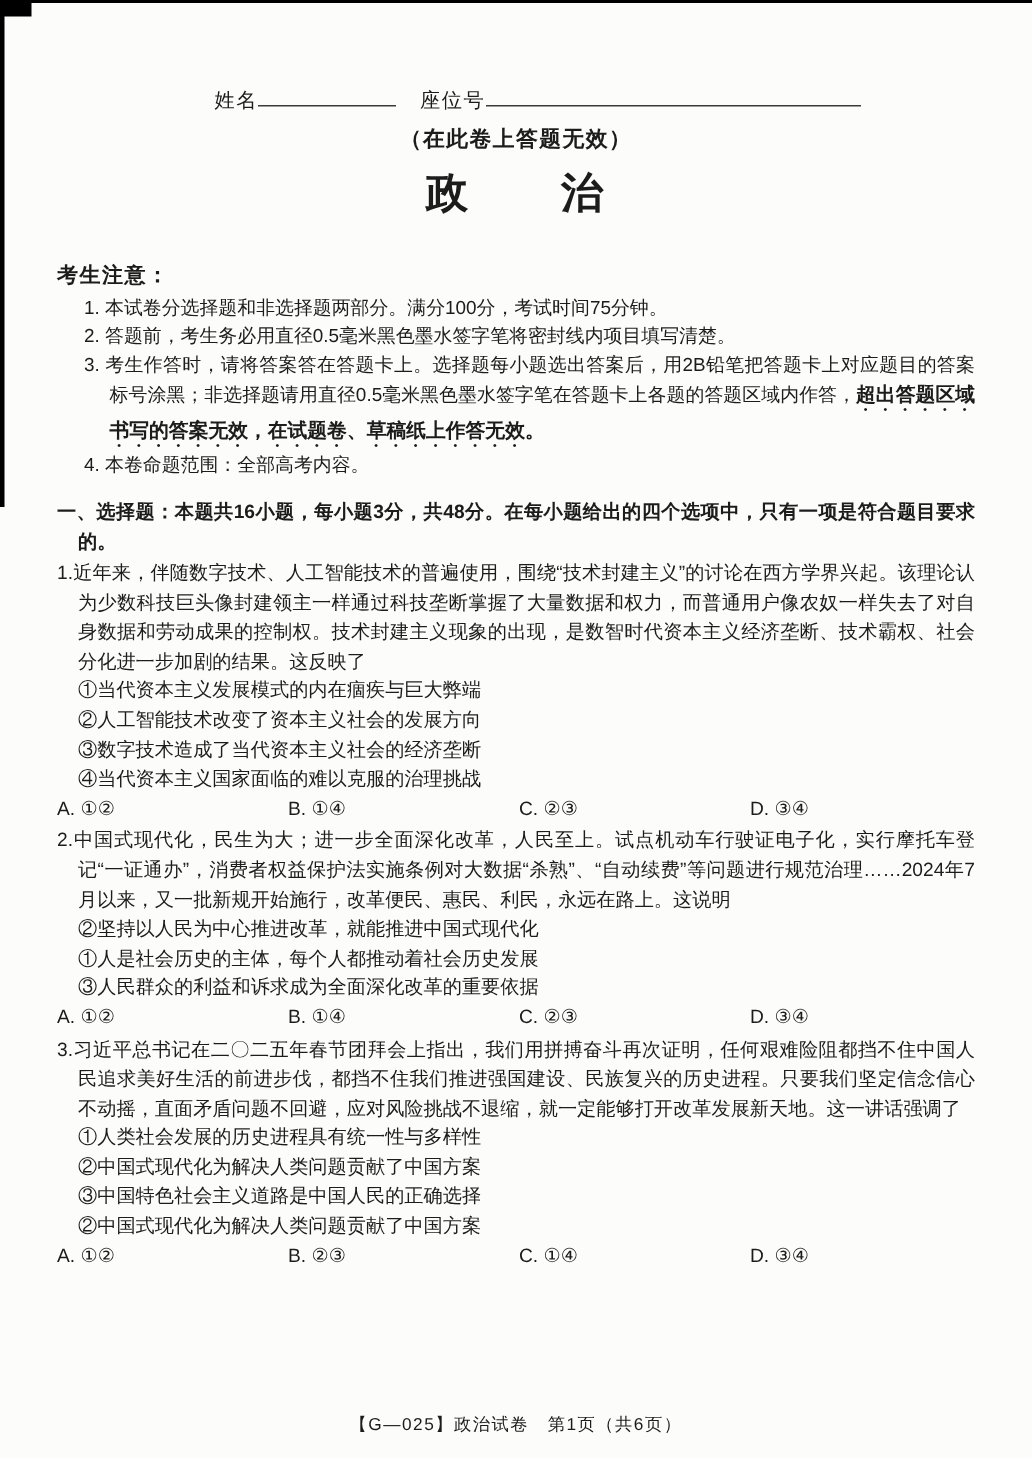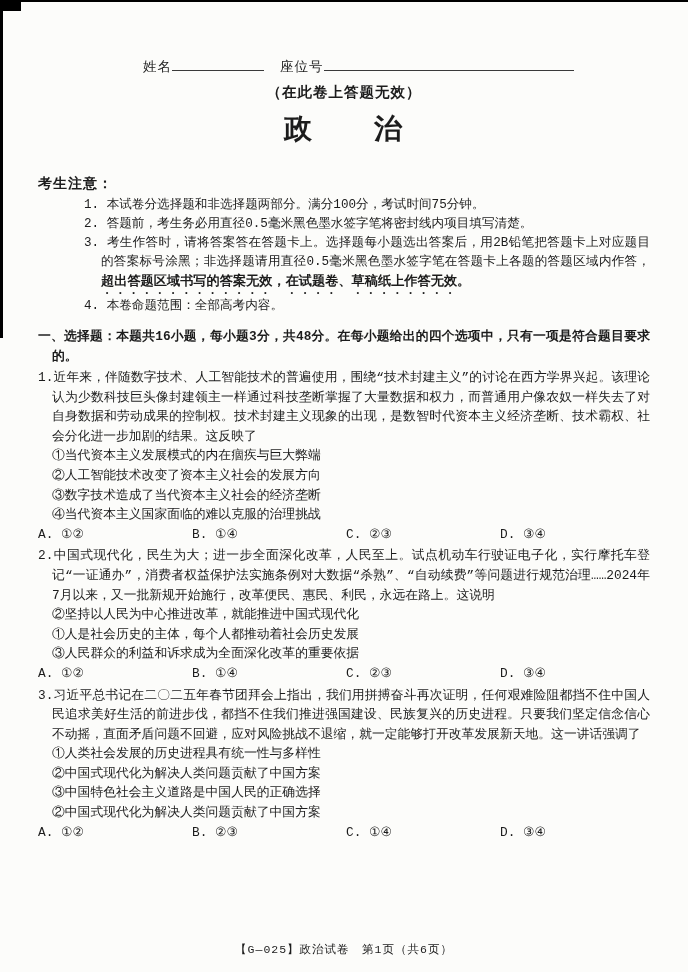--- a/index.html
+++ b/index.html
@@ -3,42 +3,42 @@
 <meta charset="utf-8">
 <style>
   * { box-sizing: border-box; }
   html, body { margin: 0; padding: 0; }
   body { background: #e9e9e7; }
   .page {
     position: relative;
     width: 688px; height: 972px;
     margin: 0 auto;
     background: #fcfcfa;
-    font-family: Liberation Mono, monospace;
+    font-family: Liberation Sans, sans-serif;
     color: #1c1c1c;
     overflow: hidden;
   }
   .content { padding: 58px 38px 0 38px; }
 
   
   .art-top    { position: absolute; top: 0; left: 0; width: 100%; height: 2px; background: #000; }
   .art-corner { position: absolute; top: 0; left: 0; width: 21px; height: 11px; background: #000; }
   .art-left   { position: absolute; top: 0; left: 0; width: 3px; height: 338px; background: #000; }
 
   .header-row { margin-left: 105px; font-size: 13.5px; letter-spacing: 1px; white-space: nowrap; }
   .blank { display: inline-block; border-bottom: 1px solid #3a3a3a; height: 13px; vertical-align: baseline; }
   .blank.name { width: 92px; margin-right: 16px; }
   .blank.seat { width: 250px; }
 
   .invalid-notice { text-align: center; font-size: 14.5px; font-weight: 600; margin-top: 7px; letter-spacing: 1px; }
   .exam-title { text-align: center; font-size: 28px; font-weight: 700; margin-top: 8px; letter-spacing: 2px; }
 
   .notice-heading { margin-top: 27px; font-size: 14px; font-weight: 700; letter-spacing: 1px; }
   .notice-list { margin-top: 3px; padding-left: 18px; font-size: 12.6px; line-height: 19px; }
-  .notice-item { padding-left: 17px; text-indent: -17px; text-align: justify; margin-left: 28px; }
+  .notice-item { padding-left: 17px; text-indent: -17px; text-align: justify; }
   .notice-bold {
     font-weight: 700; font-size: 13.2px;
     -webkit-text-emphasis: filled dot #1c1c1c; -webkit-text-emphasis-position: under right;
     text-emphasis: filled dot #1c1c1c; text-emphasis-position: under right;
   }
 
   .section-heading {
     margin-top: 11px; font-size: 12.8px; font-weight: 700;
     line-height: 19.5px; padding-left: 14px; text-indent: -14px; text-align: justify;
   }

